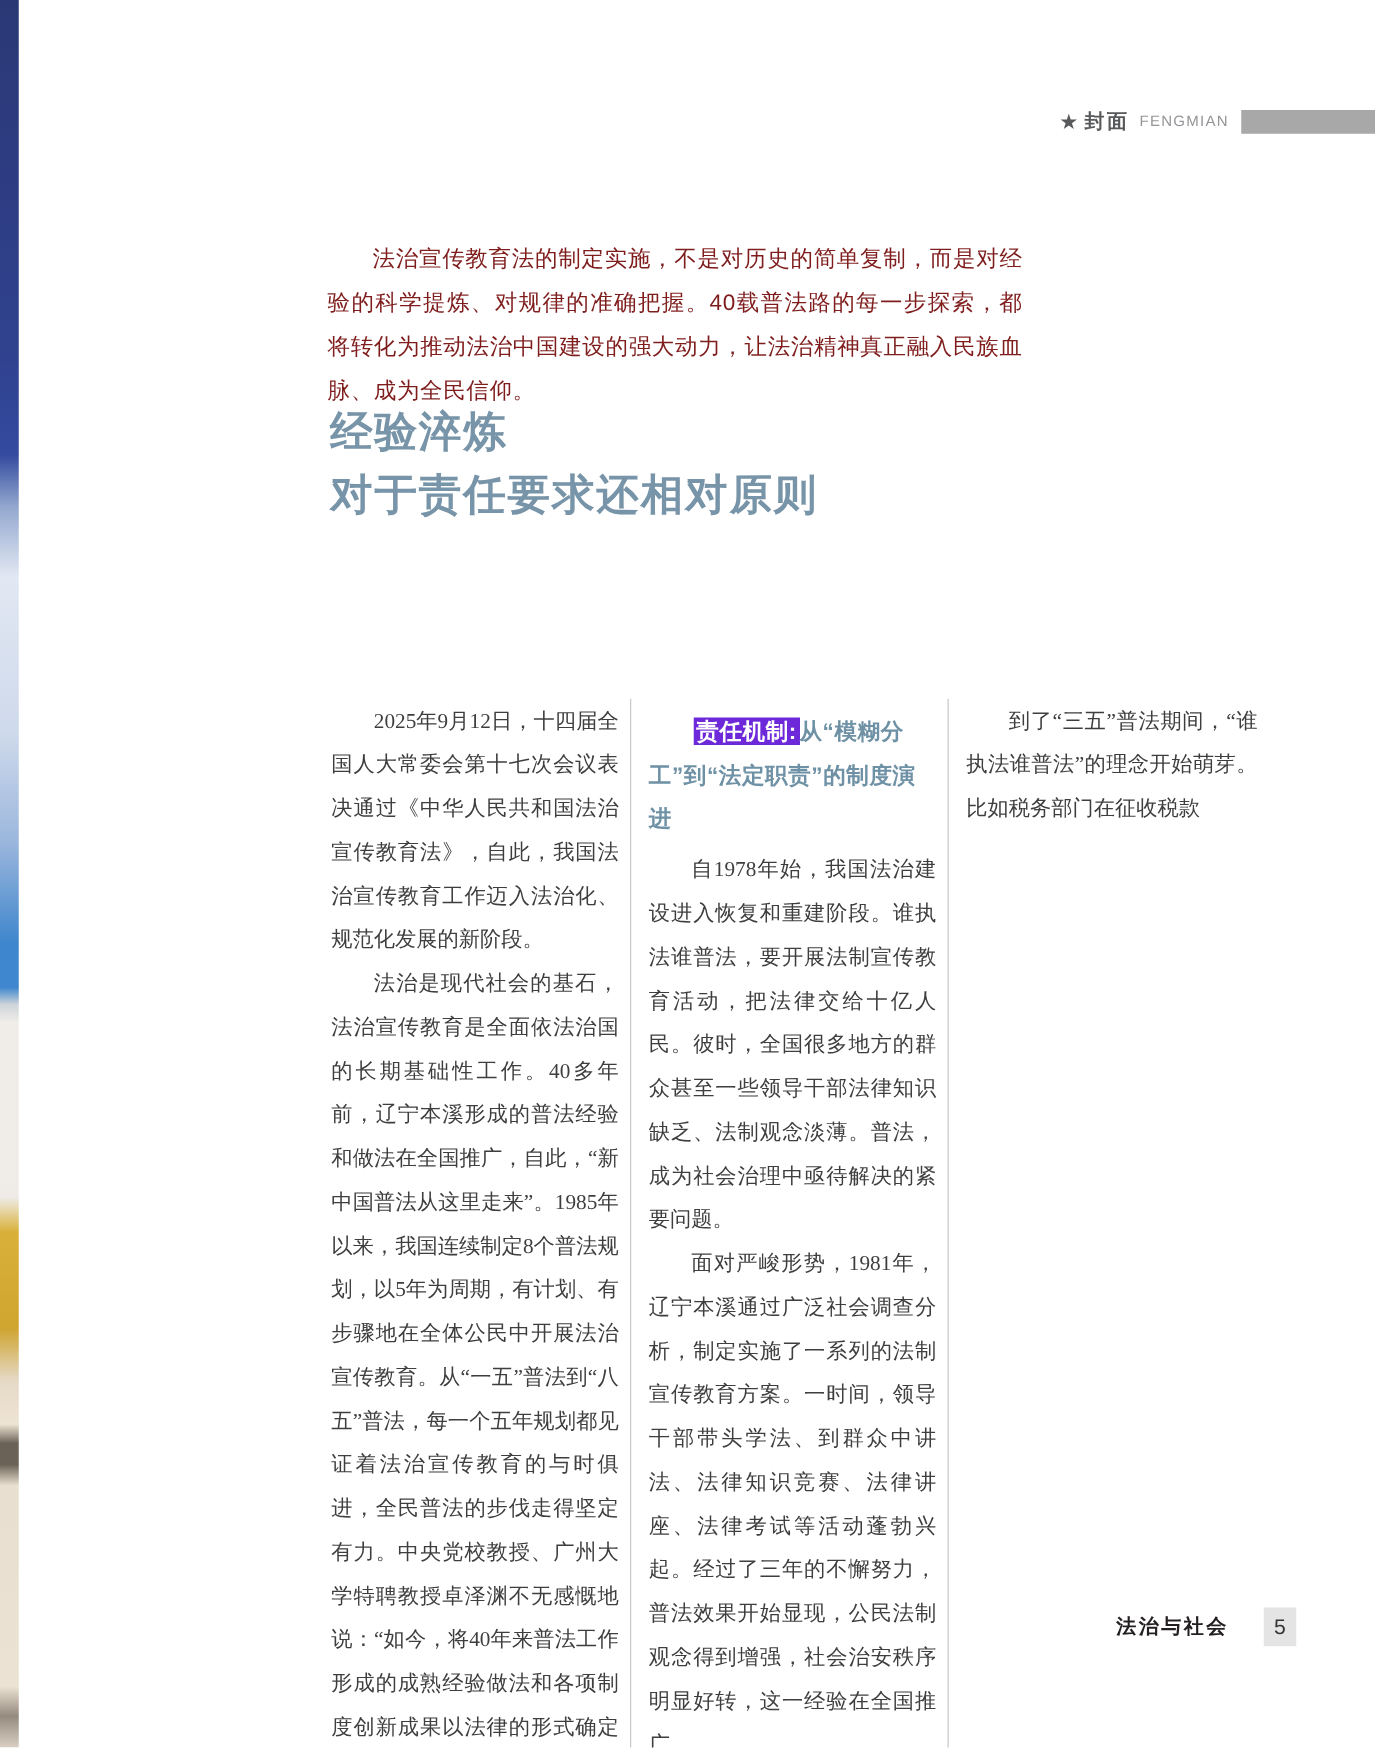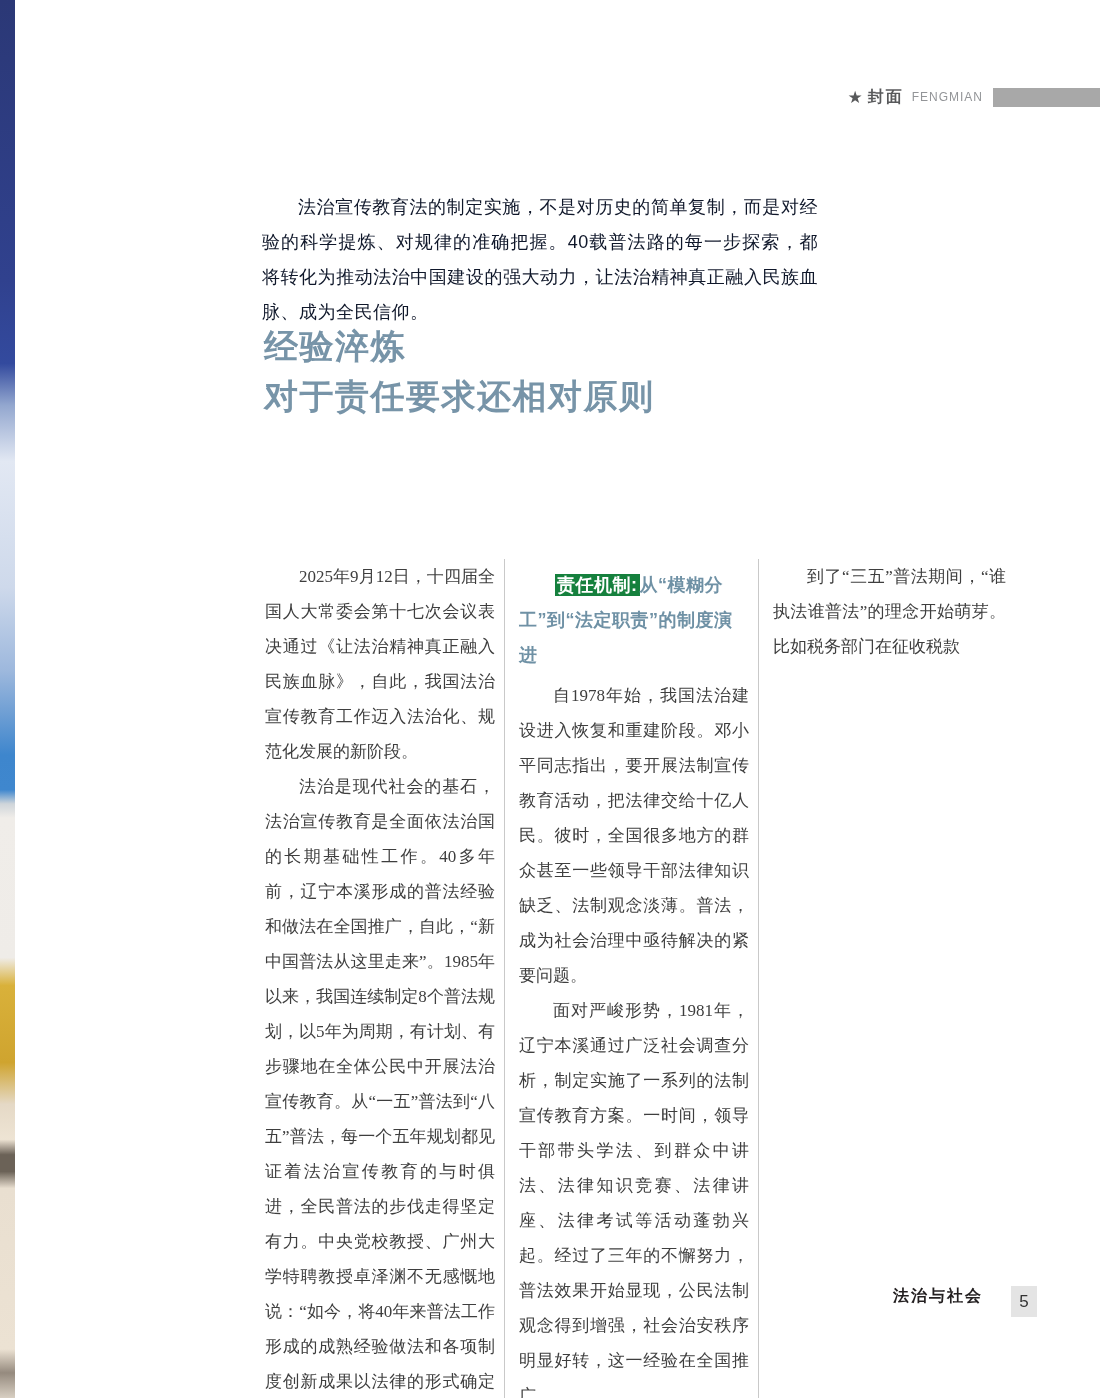--- a/index.html
+++ b/index.html
@@ -26,21 +26,21 @@
     display:flex; align-items:center;
   }
   .header .star { color:#58595b; font-size:17px; margin-right:5px; }
   .header .cn { color:#58595b; font-size:16px; font-weight:bold; letter-spacing:2px; }
   .header .en { color:#939598; font-size:12px; letter-spacing:1px; margin:0 10px 0 8px; }
   .header .bar { width:107px; height:19px; background:#a8a8a8; }
   
   .intro {
     position:absolute; left:262px; top:190px; width:556px;
     font-size:18px; line-height:35px; letter-spacing:0.5px;
-    color:#0f172a; text-indent:2em; text-align:justify; margin:0;
+    color:#7f1d1d; text-indent:2em; text-align:justify; margin:0;
   }
   
   .title {
     position:absolute; left:264px; top:321px; margin:0;
     font-size:34px; line-height:50px; font-weight:bold;
     color:#7794a8; letter-spacing:1.5px;
   }
   
   .columns {
     position:absolute; left:265px; top:559px; width:743px;
@@ -53,25 +53,25 @@
   }
   .col-1 { width:230px; } .col-2 { width:230px; } .col-3 { width:233px; }
   .vrule { width:1px; background:#c9c9c9; margin-left:9px; margin-right:14px; }
   .col p { margin:0; }
   .col p.indent { text-indent:2em; }
   .subhead {
     font-family:"Liberation Sans",sans-serif; font-weight:bold;
     font-size:18px; line-height:35px; color:#6f91a5;
     margin:9px 0 5px 0; text-indent:2em; text-align:left; letter-spacing:0.5px;
   }
-  .subhead .hl { background:#15803d; color:#ffffff; padding:1px 2px; }
+  .subhead .hl { background:#6d28d9; color:#ffffff; padding:1px 2px; }
   
   .footer {
     position:absolute; top:1286px; right:63px;
-    display:flex; 
+    display:flex; align-items:center;
   }
   .footer .journal { font-size:16px; font-weight:bold; color:#231f20; letter-spacing:2px; }
   .footer .pagebox {
     margin-left:28px; width:26px; height:31px; background:#e4e4e4;
     display:flex; align-items:center; justify-content:center;
     font-size:17px; color:#333333;
   }
 </style>
 </head>
 <body>
@@ -90,29 +90,29 @@
   <p class="intro">法治宣传教育法的制定实施，不是对历史的简单复制，而是对经验的科学提炼、对规律的准确把握。40载普法路的每一步探索，都将转化为推动法治中国建设的强大动力，让法治精神真正融入民族血脉、成为全民信仰。</p>
 
   <h1 class="title">
     <span>经验淬炼</span><br>
     <span>对于责任要求还相对原则</span>
   </h1>
 
   <div class="columns">
 
     <div class="col col-1">
-      <p class="indent">2025年9月12日，十四届全国人大常委会第十七次会议表决通过《让法治精神真正融入民族血脉》，自此，我国法治宣传教育工作迈入法治化、规范化发展的新阶段。</p>
+      <p class="indent">2025年9月12日，十四届全国人大常委会第十七次会议表决通过《中华人民共和国法治宣传教育法》，自此，我国法治宣传教育工作迈入法治化、规范化发展的新阶段。</p>
       <p class="indent">法治是现代社会的基石，法治宣传教育是全面依法治国的长期基础性工作。40多年前，辽宁本溪形成的普法经验和做法在全国推广，自此，“新中国普法从这里走来”。1985年以来，我国连续制定8个普法规划，以5年为周期，有计划、有步骤地在全体公民中开展法治宣传教育。从“一五”普法到“八五”普法，每一个五年规划都见证着法治宣传教育的与时俱进，全民普法的步伐走得坚定有力。中央党校教授、广州大学特聘教授卓泽渊不无感慨地说：“如今，将40年来普法工作形成的成熟经验做法和各项制度创新成果以法律的形式确定下来，以法治方式推动</p>
     </div>
 
     <div class="vrule"></div>
 
     <div class="col col-2">
       <h2 class="subhead"><span class="hl">责任机制:</span><span>从“模糊分工”到“法定职责”的制度演进</span></h2>
-      <p class="indent">自1978年始，我国法治建设进入恢复和重建阶段。邓小平同志指出，要开展法制宣传教育活动，把法律交给十亿人民。彼时，全国很多地方的群众甚至一些领导干部法律知识缺乏、法制观念淡薄。普法，成为社会治理中亟待解决的紧要问题。</p>
+      <p class="indent">自1978年始，我国法治建设进入恢复和重建阶段。谁执法谁普法，要开展法制宣传教育活动，把法律交给十亿人民。彼时，全国很多地方的群众甚至一些领导干部法律知识缺乏、法制观念淡薄。普法，成为社会治理中亟待解决的紧要问题。</p>
       <p class="indent">面对严峻形势，1981年，辽宁本溪通过广泛社会调查分析，制定实施了一系列的法制宣传教育方案。一时间，领导干部带头学法、到群众中讲法、法律知识竞赛、法律讲座、法律考试等活动蓬勃兴起。经过了三年的不懈努力，普法效果开始显现，公民法制观念得到增强，社会治安秩序明显好转，这一经验在全国推广。</p>
     </div>
 
     <div class="vrule"></div>
 
     <div class="col col-3">
       <p class="indent">到了“三五”普法期间，“谁执法谁普法”的理念开始萌芽。比如税务部门在征收税款</p>
     </div>
 
   </div>

